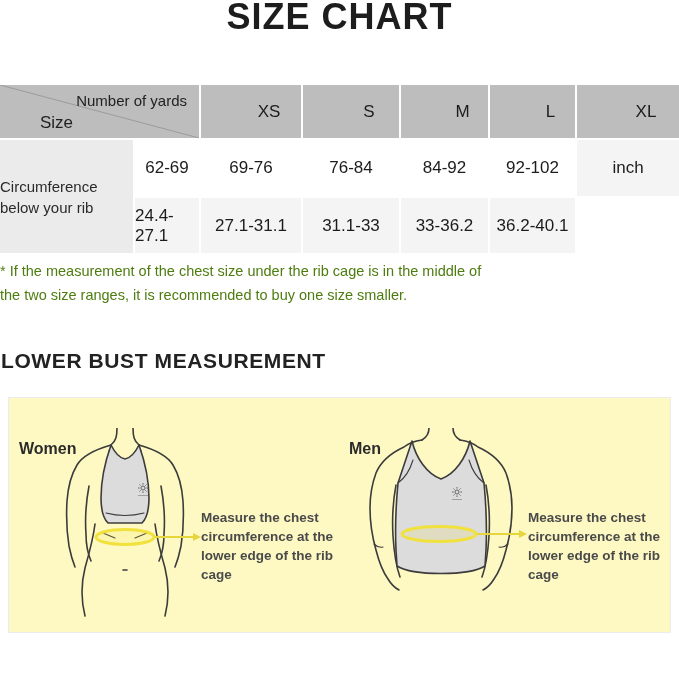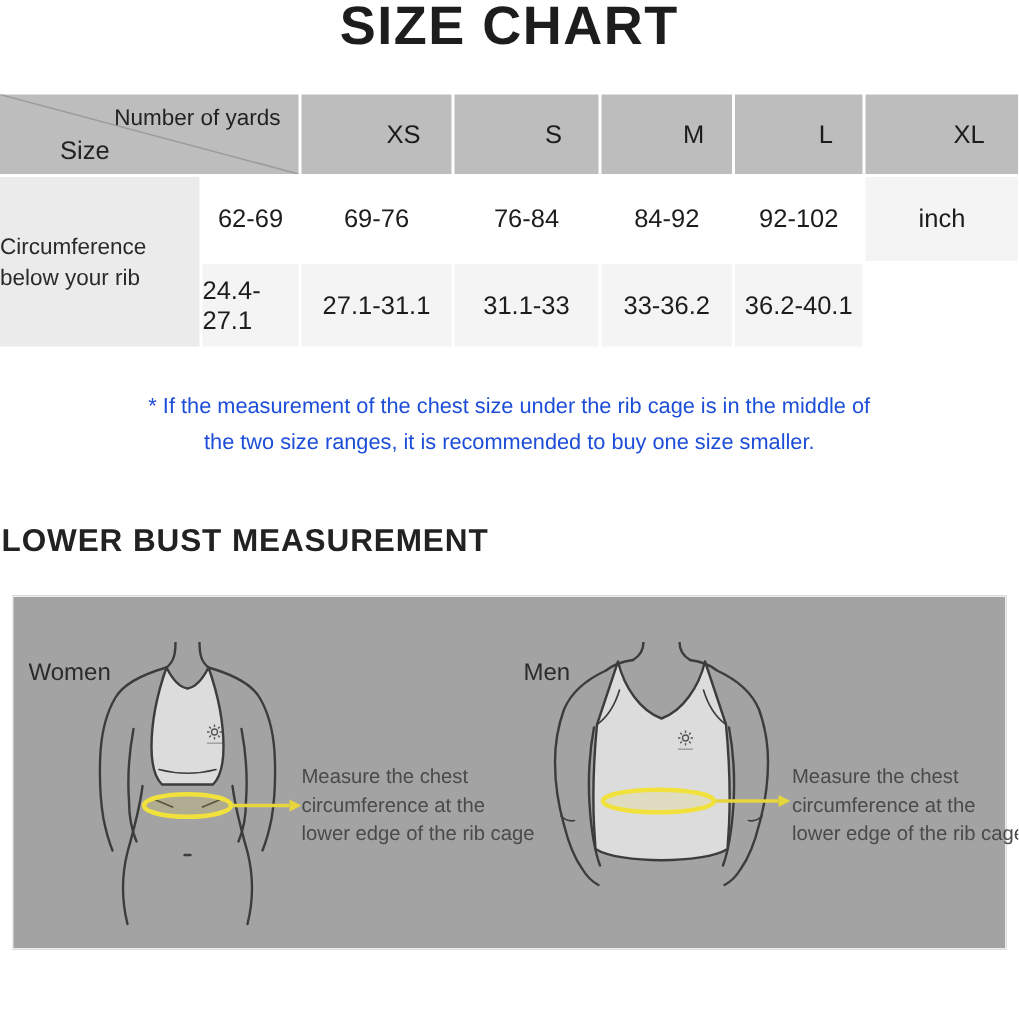--- a/index.html
+++ b/index.html
@@ -9,21 +9,21 @@
     background:#fff; overflow:hidden;
     font-family:"Liberation Sans", sans-serif; color:#1c1c1c;
   }
   .page-title {
     position:absolute; top:-4px; left:0; width:100%;
     text-align:center; font-size:36px; font-weight:700;
     letter-spacing:1px; color:#1d1d1d;
   }
   
   .size-table {
-    position:absolute; top:63px; left:0; width:679px;
+    position:absolute; top:85px; left:0; width:679px;
     display:grid;
     grid-template-columns:133px 64px 100px 96px 87px 85px 1fr;
     grid-template-rows:53px 56px 55px;
     gap:2px; background:#fff;
   }
   .cell { display:flex; align-items:center; justify-content:center; font-size:17px; }
   .hdr  { background:var(--c-header,#bdbdbd);padding-left:36px; }
   .unit-cm, .val-cm { background:#ffffff; }
   .unit-in, .val-in { background:var(--c-rowalt,#f4f4f4); }
   .corner {
@@ -35,30 +35,30 @@
   .corner-bottom { position:absolute; bottom:5px; left:40px; font-size:17px; color:#222; }
   .rowlabel {
     grid-column:1; grid-row:2 / 4;
     background:var(--c-label,#ebebeb);
     display:flex; align-items:center; justify-content:center;
     font-size:15px; line-height:21px; color:#2a2a2a;
   }
   
   .table-note {
     position:absolute; top:259px; left:0; width:100%;
-    text-align:center; font-size:14.5px; line-height:24px; color:#1d4ed8;
+    text-align:left; font-size:14.5px; line-height:24px; color:#4d7c0f;
   }
   
   .section-title {
     position:absolute; top:349px; left:1px;
     font-size:21px; font-weight:600; letter-spacing:0.6px; color:#222;
   }
   .figure-box {
     position:absolute; top:397px; left:8px; width:663px; height:236px;
-    background:#a3a3a3; border:1px solid #ececec; border-radius:0;
+    background:#fef9c3; border:1px solid #ececec; border-radius:0;font-weight:bold;
   }
   .fig-label { position:absolute; font-size:16px; color:#2b2b2b; }
   .fig-label.women { left:10px; top:42px; }
   .fig-label.men   { left:340px; top:42px; }
   .fig-svg { position:absolute; }
   .fig-svg.women { left:44px; top:30px; }
   .fig-svg.men   { left:350px; top:30px; }
   .annotation {
     position:absolute; top:110px; width:160px;
     font-size:13.5px; line-height:19px; color:#4a4a4a;

